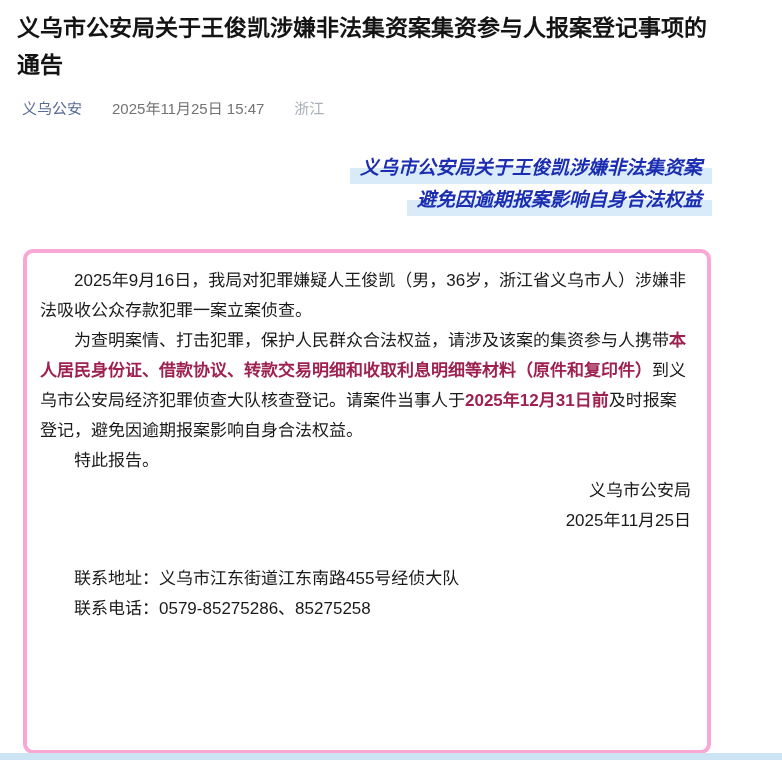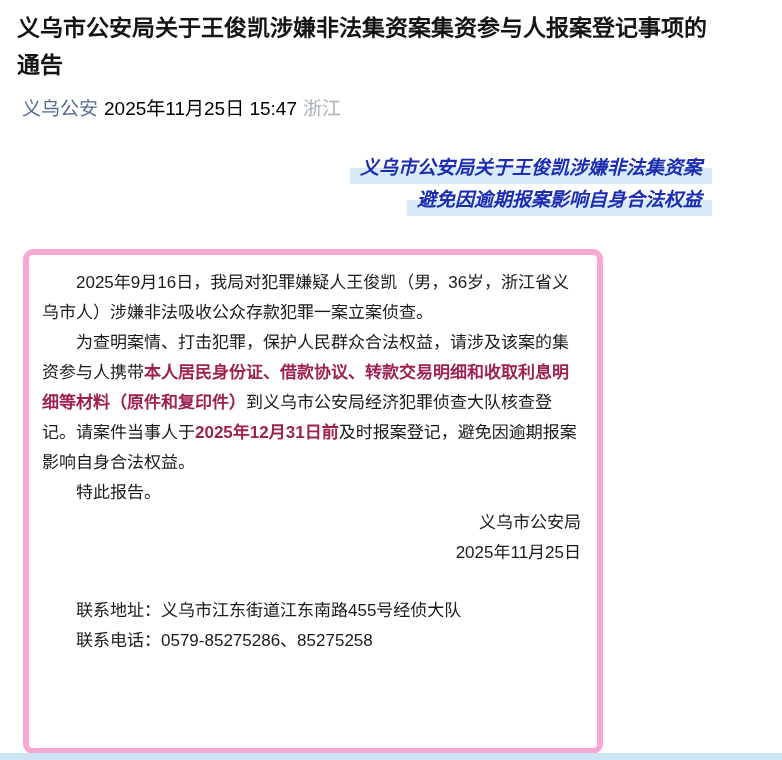--- a/index.html
+++ b/index.html
@@ -20,29 +20,29 @@
     font-size: 23px;
     line-height: 37px;
     font-weight: bold;
     color: #141414;
     word-break: break-all;
   }
 
   
   .byline {
     margin: 0 0 0 5px;
-    font-size: 19px;
+    font-size: 15px;
     line-height: 18px;
     color: #aab0b8;
     display: flex;
     align-items: flex-start;
-    gap: 6px;
+    gap: 30px;
   }
   .byline .account { color: #576b95; cursor: pointer; }
-  .byline .when { color: #000000; }
+  .byline .when { color: #737373; }
   .byline .where { color: #abb1b9; font-family: Liberation Serif, serif; }
 
   
   .subtitle {
     width: 695px;
     margin-top: 34px;
     text-align: right;
     font-weight: bold;
     font-size: 19px;
     color: #1b2eb2;
@@ -53,23 +53,23 @@
     display: inline-block;
     padding: 0 10px 3px 10px;
     line-height: 27px;
     background: linear-gradient(to bottom, transparent 48%, #d9ebf9 48%, #d9ebf9 100%);
   }
 
   
   .notice-box {
     box-sizing: border-box;
     margin: 33px 0 0 6px;
-    width: 580px;
+    width: 688px;
     min-height: 505px;
-    border: 6px solid #f9a8d4;
+    border: 4px solid #f9a8d4;
     border-radius: 10px;
     padding: 13px 16px 12px 13px;
     font-size: 17px;
     line-height: 30px;
     color: #1a1a1a;
     word-break: break-all;
   }
   .notice-box p { margin: 0; }
   .para { text-indent: 2em; margin-bottom: 30px; }
   .para-materials { margin-bottom: 24px; }

